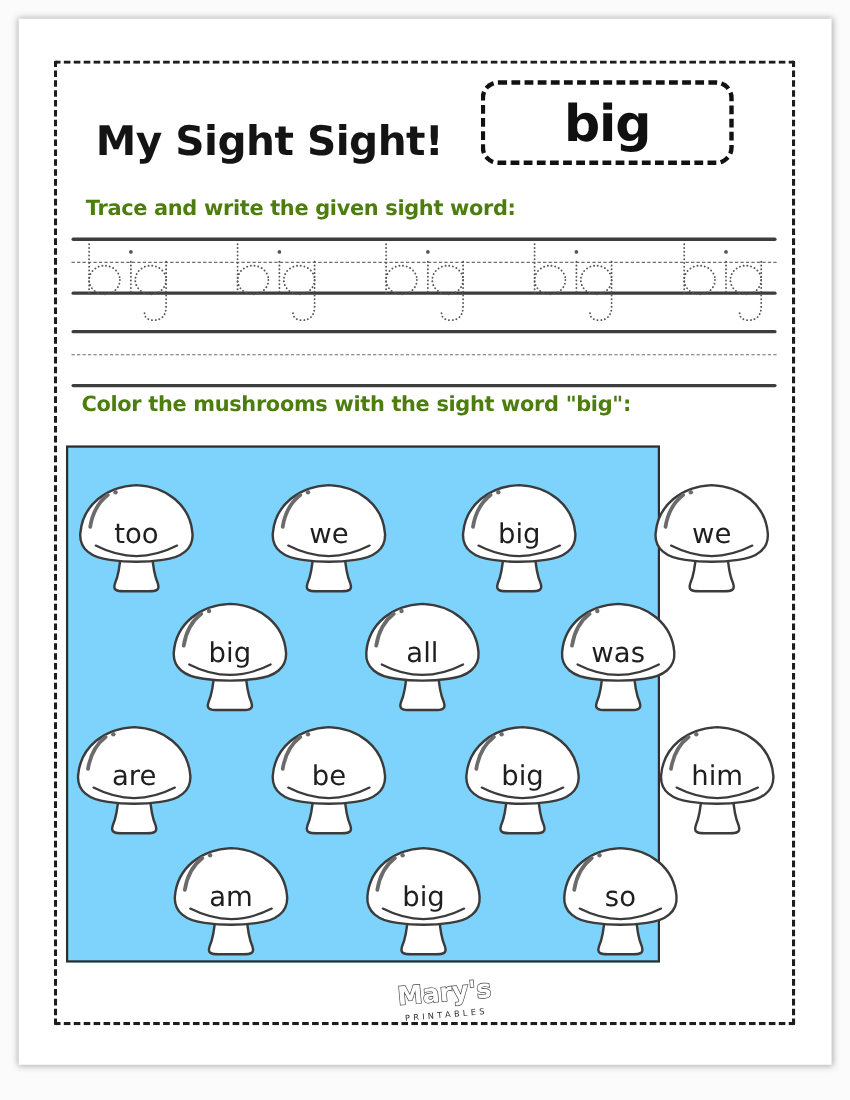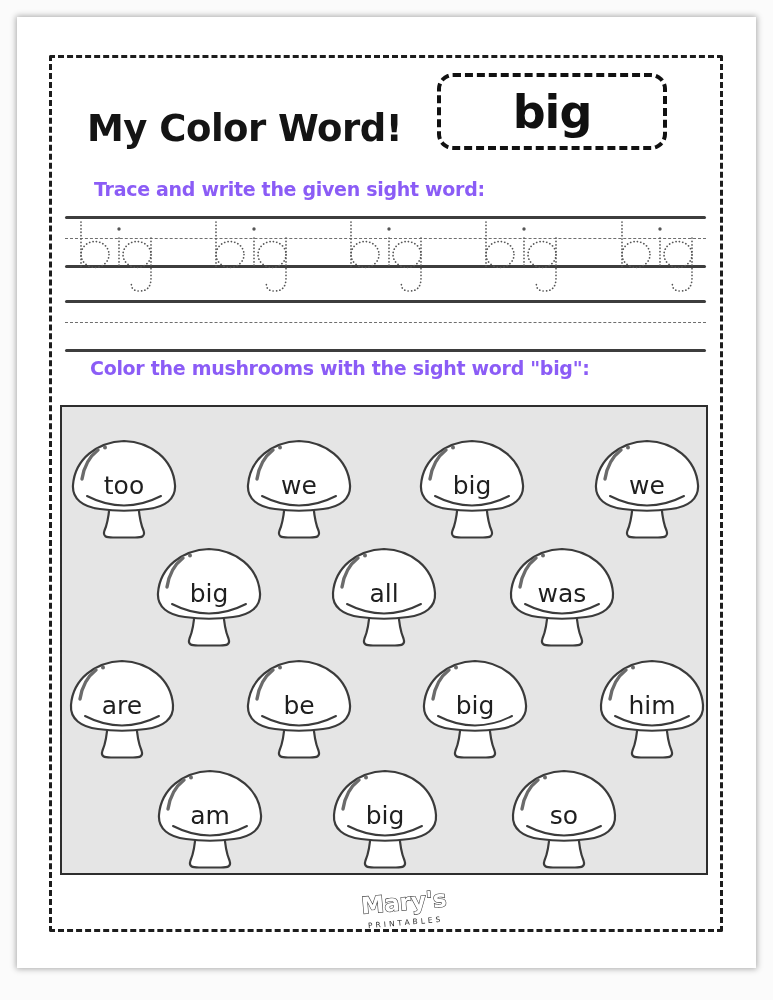--- a/index.html
+++ b/index.html
@@ -23,51 +23,51 @@
     font-size:37px;font-weight:bold;letter-spacing:-0.5px;color:#141414;
   }
   .word-box{
     position:absolute;left:420px;top:56px;width:230px;height:77px;
     border:4px dashed #111;border-radius:16px;
     display:flex;align-items:center;justify-content:center;
     box-sizing:border-box;background:#fff;
   }
   .word-box span{font-size:46px;font-weight:bold;color:#101010;letter-spacing:-1px;}
   .instr{
-    position:absolute;font-size:19px;font-weight:600;color:#8b5cf6;letter-spacing:-0.3px;margin-left:16px;
+    position:absolute;font-size:19px;font-weight:600;color:#4d7c0f;letter-spacing:-0.3px;
   }
   .instr1{left:61px;top:161px;}
   .instr2{left:57px;top:340px;}
   .rule{position:absolute;left:48px;width:641px;height:3px;background:#3d3d3d;border-radius:2px;}
   .rule-dashed{position:absolute;left:48px;width:641px;height:0;border-top:1.6px dashed #6e6e6e;}
   .trace-word{position:absolute;width:80px;height:84px;}
   .mushroom-box{
-    position:absolute;left:43px;top:388px;width:648px;height:470px;
-    border:2.5px solid #2d2d2d;box-sizing:border-box;background:#e5e5e5;
+    position:absolute;left:43px;top:388px;width:540px;height:470px;
+    border:2.5px solid #2d2d2d;box-sizing:border-box;background:#7dd3fc;
   }
   .mushroom{position:absolute;width:112px;height:100px;overflow:visible;}
   .mushroom path{vector-effect:non-scaling-stroke;}
   .m-line{fill:#ffffff;stroke:#3b3b3b;stroke-width:2.2;stroke-linejoin:round;}
   .m-open{fill:none;stroke:#3b3b3b;stroke-width:2;stroke-linecap:round;}
   .m-shine{fill:none;stroke:#6b6b6b;stroke-width:3.4;stroke-linecap:round;}
   .m-word{font-family:"DejaVu Sans","Liberation Sans",sans-serif;font-size:25px;fill:#1f1f1f;}
   .t-stroke{fill:none;stroke:#565656;stroke-width:1.7;stroke-dasharray:0.1 3.3;stroke-linecap:round;}
   .logo{
     position:absolute;left:318px;top:870px;width:140px;
     transform:rotate(-5deg);
   }
 </style>
 </head>
 <body>
 
 <div class="page">
 
   <div class="frame"></div>
 
-  <div class="title">My Color Word!</div>
+  <div class="title">My Sight Sight!</div>
 
   <div class="word-box">
     <span>big</span>
   </div>
 
   <div class="instr instr1">Trace and write the given sight word:</div>
 
   <div class="rule" style="top:199px;"></div>
   <div class="rule-dashed" style="top:221px;"></div>
   <div class="rule" style="top:248px;"></div>

